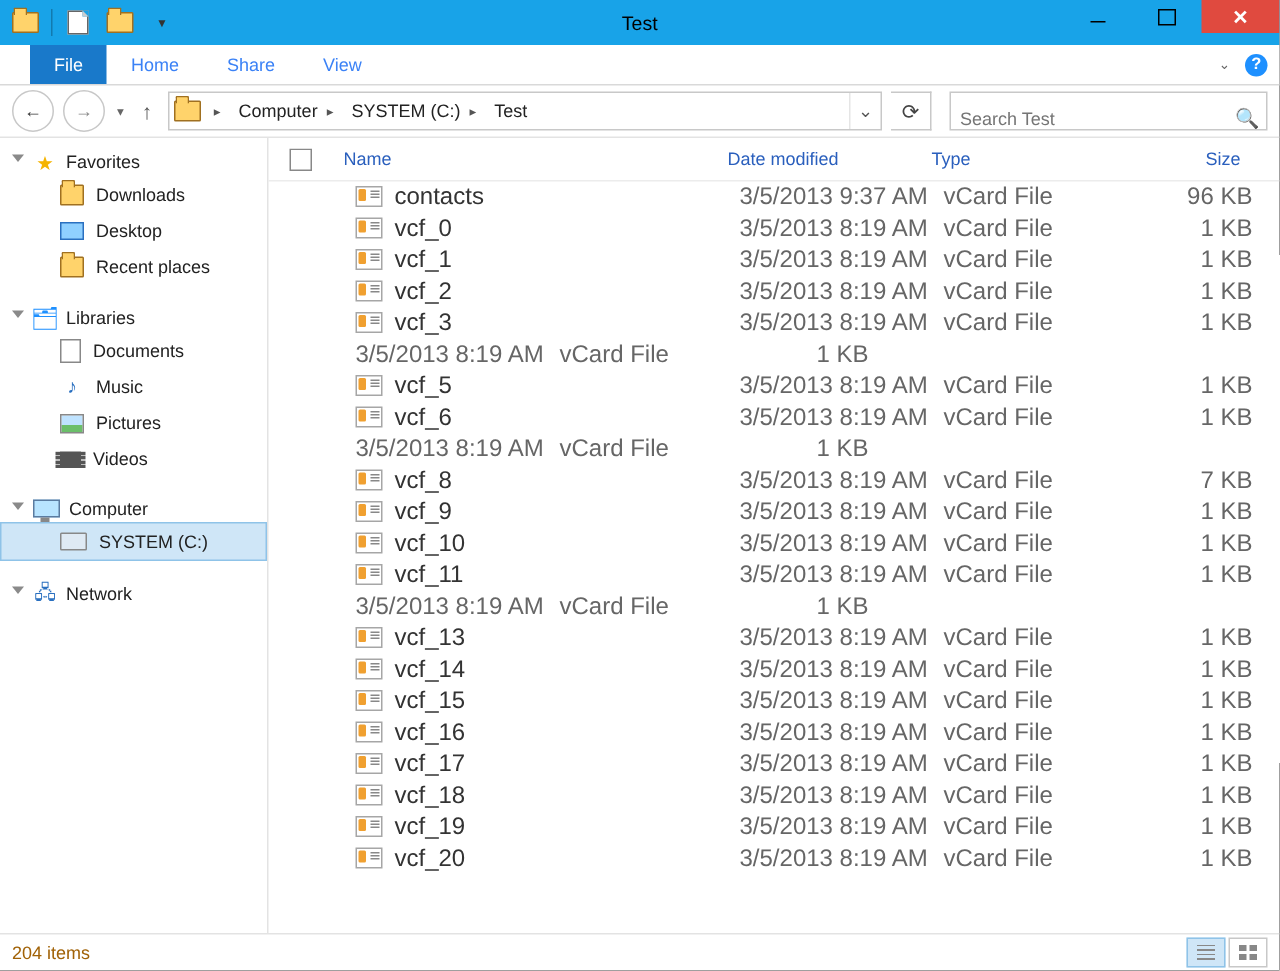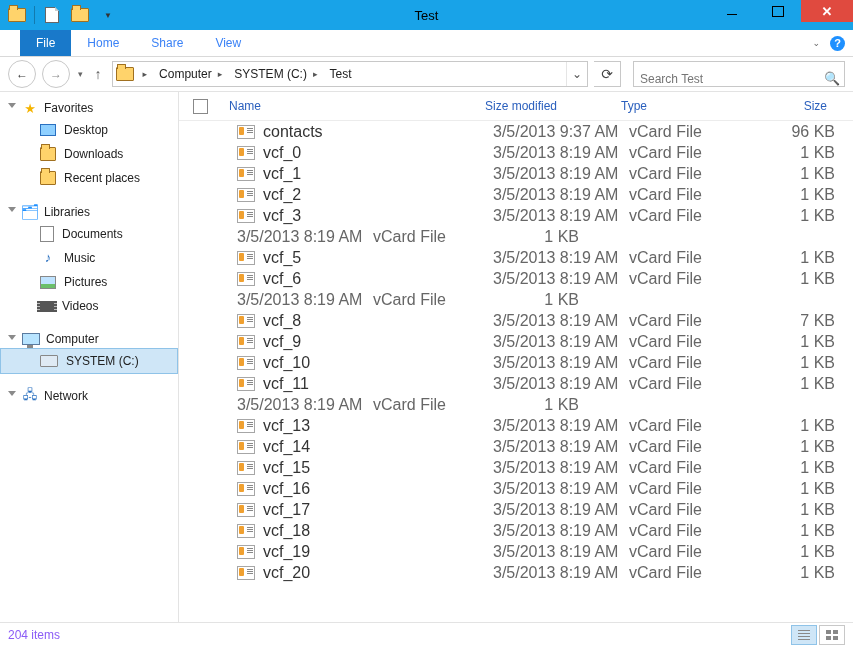--- a/index.html
+++ b/index.html
@@ -78,21 +78,21 @@
   .filelist{flex:1;overflow-y:scroll;overflow-x:hidden;}
   .row{height:21px;display:flex;align-items:center;font-size:16px;color:#333;}
   .row .col{padding:0 8px;white-space:nowrap;overflow:hidden;}
   .row .col-check{width:34px;}
   .file-ico{width:16px;height:12px;display:inline-block;vertical-align:middle;margin-right:8px;background:#fff;border:1px solid #a6a6a6;position:relative;}
   .file-ico::before{content:"";position:absolute;left:1px;top:1px;width:5px;height:8px;background:#f0a030;border-radius:1px;}
   .file-ico::after{content:"";position:absolute;right:1px;top:2px;width:6px;height:1px;background:#888;box-shadow:0 2px 0 #888,0 4px 0 #888;}
   .row .col-date,.row .col-type,.row .col-size{color:#666;}
   .chk{width:13px;height:13px;border:1px solid #888;background:#fff;}
   
-  .status{height:24px;border-top:1px solid #e3e3e3;display:flex;align-items:center;padding:0 8px;font-size:12px;color:#8b5cf6;justify-content:space-between;}
+  .status{height:24px;border-top:1px solid #e3e3e3;display:flex;align-items:center;padding:0 8px;font-size:12px;color:#a16207;justify-content:space-between;}
   .viewbtns{display:flex;gap:2px;}
   .viewbtn{width:24px;height:18px;border:1px solid #c8c8c8;display:flex;align-items:center;justify-content:center;}
   .viewbtn.active{background:#cfe6f7;border-color:#8fc3e8;}
   .vb-lines{width:12px;height:10px;background:repeating-linear-gradient(#888 0 1px,transparent 1px 3px);}
   .vb-grid{width:12px;height:10px;background:
     linear-gradient(#888,#888) 0 0/5px 4px no-repeat,
     linear-gradient(#888,#888) 7px 0/5px 4px no-repeat,
     linear-gradient(#888,#888) 0 6px/5px 4px no-repeat,
     linear-gradient(#888,#888) 7px 6px/5px 4px no-repeat;}
   ::-webkit-scrollbar{width:17px;background:#f0f0f0;}
@@ -180,30 +180,30 @@
 
   <div class="body">
 
     <div class="sidebar">
       <div class="tree-group">
         <div class="tree-head">
             <span class="ico star">★</span>
             <span>Favorites</span>
           </div>
         <div class="tree-item">
-            <span class="ico desk"></span>
-            <span>Desktop</span>
-          </div>
-        <div class="tree-item">
             <span class="ico">
               <span class="folder-glyph"></span>
             </span>
             <span>Downloads</span>
           </div>
         <div class="tree-item">
+            <span class="ico desk"></span>
+            <span>Desktop</span>
+          </div>
+        <div class="tree-item">
             <span class="ico">
               <span class="folder-glyph"></span>
             </span>
             <span>Recent places</span>
           </div>
       </div>
 
       <div class="tree-group">
         <div class="tree-head">
             <span class="ico libset">🗂</span>
@@ -245,21 +245,21 @@
           </div>
       </div>
     </div>
 
     <div class="main">
       <div class="listhead">
         <div class="col col-check">
             <span class="chk"></span>
           </div>
         <div class="col col-name">Name</div>
-        <div class="col col-date">Size modified</div>
+        <div class="col col-date">Date modified</div>
         <div class="col col-type">Type</div>
         <div class="col col-size">Size</div>
       </div>
       <div class="filelist" id="filelist">
           <div class="row">
             <div class="col col-check"></div>
             <div class="col col-name"><span class="file-ico"></span><span>contacts</span></div>
             <div class="col col-date">3/5/2013 9:37 AM</div>
             <div class="col col-type">vCard File</div>
             <div class="col col-size">96 KB</div>

